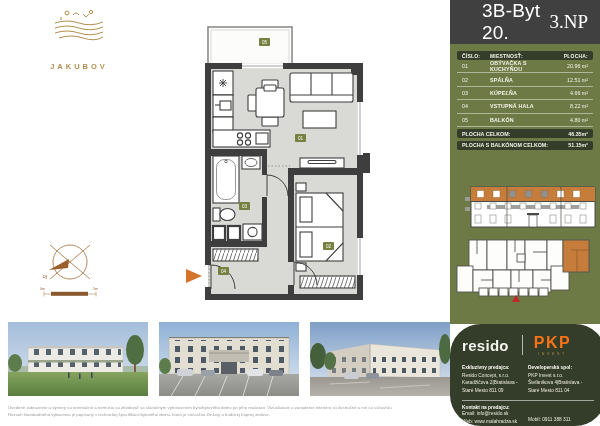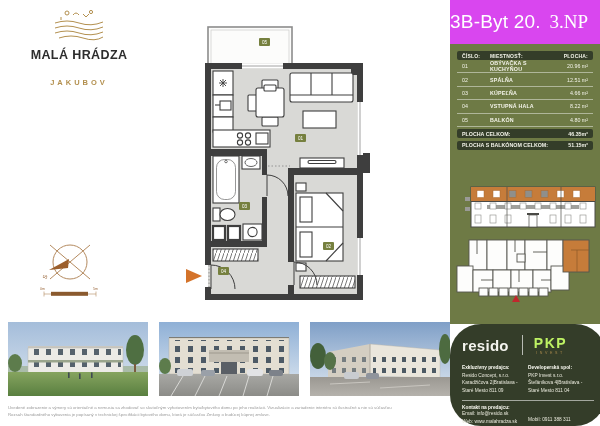--- a/index.html
+++ b/index.html
@@ -7,22 +7,22 @@
   .page {
     position:relative; width:600px; height:426px; background:#fff;
     font-family:"Liberation Sans", sans-serif; overflow:hidden; margin:0 auto;
   }
   
   .logo { position:absolute; left:22px; top:8px; width:114px; text-align:center; }
   .logo-title { font-size:12.5px; font-weight:700; color:#2d2d2d; letter-spacing:.4px; margin-top:2px; }
   .logo-sub   { font-size:7.5px; font-weight:700; color:#b3904f; letter-spacing:3px; margin-top:16px; }
   
   .rt-header { position:absolute; left:450px; top:0; width:150px; height:44px;
-    background:#d946ef; color:#fff; display:flex; align-items:center;
-    justify-content:space-between; padding:0 12px 0 0; }
+    background:#404040; color:#fff; display:flex; align-items:center;
+    justify-content:space-between; padding:0 12px 0 32px; }
   .rt-header .unit { font-size:19px; font-weight:500; letter-spacing:.2px; }
   .rt-header .floor { font-size:19px; font-weight:500;font-family:Liberation Serif, serif; }
   .rt-panel { position:absolute; left:450px; top:44px; width:150px; height:280px; background:#6e7a45; }
   .tbl { position:absolute; left:7px; top:7px; width:136px; }
   .t-grid { display:grid; grid-template-columns:28px 1fr 40px; align-items:center; }
   .t-head { background:#343d29; color:#f2f2e8; height:9px; border-radius:2px;
     font-size:5px; font-weight:700; letter-spacing:.2px; padding:0 5px; }
   .t-head .c3 { text-align:right; }
   .t-row { height:13.4px; border-bottom:.5px solid rgba(255,255,255,.45);
     color:#f4f4ea; font-size:5.3px; padding:0 5px; }
@@ -33,21 +33,21 @@
     font-size:5.3px; font-weight:700; padding:0 5px; margin-top:2.5px; }
   .t-pill:first-of-type { margin-top:4px; }
   .diag { position:absolute; }
   
   .contact { position:absolute; left:450px; top:324px; width:156px; height:102px;
     background:#343d29; color:#e9e9dc; padding:8px 12px 0 12px; font-size:4.8px;border-radius:31px; }
   .logos { display:flex; align-items:center; height:26px; }
   .resido { font-size:15px; font-weight:700; color:#f4f4ee; letter-spacing:.3px; }
   .logo-div { width:1px; height:20px; background:rgba(255,255,255,.65); margin:0 11px 0 13px; }
   .pkp-wrap { text-align:center; }
-  .pkp { font-size:14px; font-weight:700; color:#bef264; letter-spacing:1.5px; }
+  .pkp { font-size:16px; font-weight:700; color:#f97316; letter-spacing:1.5px; }
   .pkp-sub { font-size:3.6px; color:#ab8a4c; letter-spacing:2.6px; margin-top:.5px; }
   .addr-cols { display:flex; margin-top:6px; }
   .addr-col { width:50%; line-height:1.6; }
   .addr-label { font-weight:700; color:#fbfbf3; }
   .c-div { height:1px; background:rgba(255,255,255,.55); margin:5px 0 4px 0; }
   .contact-rows { display:flex; }
   .contact-left { width:50%; line-height:1.7; }
   .contact-right { width:50%; padding-top:7px; }
   
   .photo { position:absolute; top:322px; width:140px; height:74px; }
@@ -65,21 +65,20 @@
         <circle cx="38" cy="4" r="1.6"></circle>
         <path d="M20,7 q3,-4 6,0"></path>
         <path d="M30,6 l3,3 l3,-3"></path>
         <line x1="8" y1="9" x2="8" y2="12"></line>
         <path d="M2,15 Q 14,11 26,15 T 50,14"></path>
         <path d="M2,20 Q 14,16 26,20 T 50,19"></path>
         <path d="M2,25 Q 14,21 26,25 T 50,24"></path>
         <path d="M6,30 Q 18,26 30,30 T 50,29"></path>
       </g>
     </svg>
-    <div class="logo-title">MALÁ HRÁDZA</div>
     <div class="logo-sub">JAKUBOV</div>
   </div>
 
   <svg class="plan" style="position:absolute;left:180px;top:25px;" width="200" height="290" viewBox="0 0 200 290">
     <defs>
       <pattern id="hatch" width="4" height="12" patternUnits="userSpaceOnUse">
         <path d="M0,12 L4,0" stroke="#3e3e3e" stroke-width="0.7"></path>
       </pattern>
     </defs>
 

